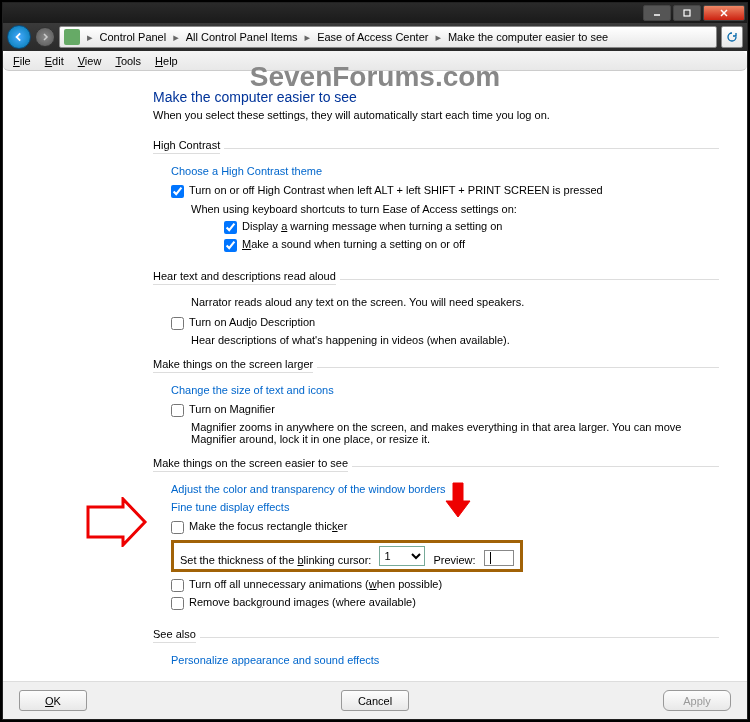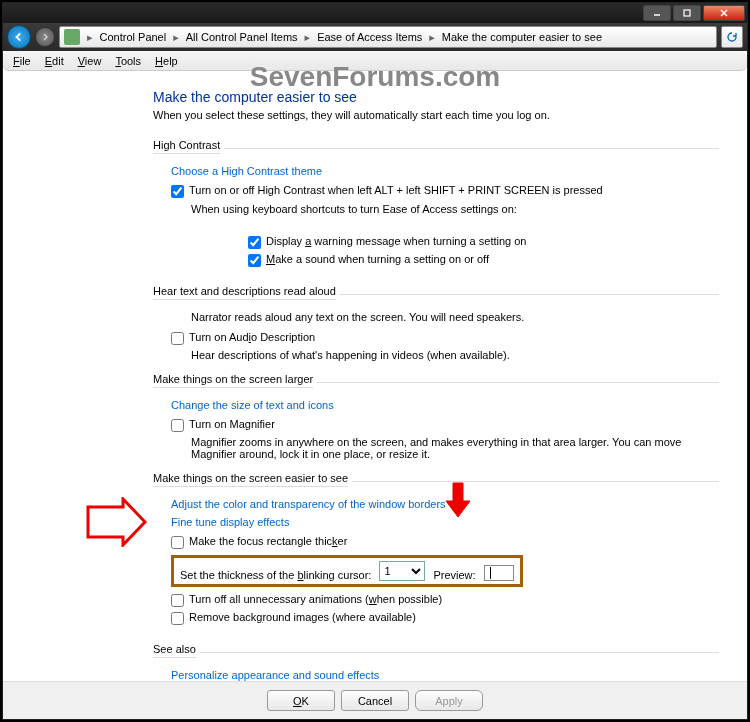--- a/index.html
+++ b/index.html
@@ -23,30 +23,30 @@
   .menu-item u{text-decoration:underline;}
   .content { position:absolute; top:68px; left:0; right:0; bottom:38px; background:#fff; overflow-y:auto; padding: 18px 28px 10px 150px; }
   .watermark { position:absolute; top:58px; left:0; right:0; text-align:center; font-size:28px; font-weight:bold; color:#888; letter-spacing:0; z-index:5; pointer-events:none;}
   h1.title { color:#003399; font-size:14px; font-weight:normal; margin-bottom:4px;}
   .subtitle { font-size:11px; margin-bottom:14px; }
   .section-head { font-size:11px; color:#000; border-bottom:1px solid #ddd; padding-bottom:2px; margin-bottom:8px; margin-top:4px;}
   .link { color:#0066cc; font-size:11px; display:inline-block; margin:3px 0 3px 18px;}
   .check-row { display:flex; align-items:flex-start; margin:4px 0 4px 18px; font-size:11px; gap:5px;}
   .check-row input[type=checkbox]{ margin-top:1px; }
   .desc { font-size:11px; margin:3px 0 8px 38px; color:#000;}
-  .subhead { font-size:11px; margin:5px 0 20px 38px;}
-  .subcheck { margin-left:56px;padding-left:39px; }
+  .subhead { font-size:11px; margin:5px 0 5px 38px;}
+  .subcheck { margin-left:32px;padding-left:39px; }
   .cursor-row { display:flex; align-items:center; margin:6px 0 6px 18px; font-size:11px; gap:8px;}
   select.cursor-sel { width:46px; height:20px; border:1px solid #7a9; background:#fff; font-size:11px;}
   .preview-box { display:inline-block; width:30px; height:16px; border:1px solid #888; background:#fff; position:relative; vertical-align:middle;}
   .preview-box .caret{ position:absolute; left:5px; top:1px; width:1px; height:12px; background:#000;}
   .red-box { border:3px solid #a16207; padding:3px 6px; display:inline-flex; align-items:flex-end; gap:8px;}
   .arrow-right-annot { position:absolute; left:80px; top:494px; z-index:6;}
   .arrow-down-annot { position:absolute; left:440px; top:478px; z-index:6;}
-  .footer { position:absolute; bottom:0; left:0; right:0; height:38px; background:#f0f0f0; border-top:1px solid #ddd; display:flex; align-items:center; justify-content:center; padding:0 16px; gap:6px;}
+  .footer { position:absolute; bottom:0; left:0; right:0; height:38px; background:#f0f0f0; border-top:1px solid #ddd; display:flex; align-items:center; justify-content:space-between; padding:0 16px; gap:6px;}
   .footer button{ width:68px; height:21px; font-size:11px; background:linear-gradient(#fdfdfd,#e8e8e8); border:1px solid #999; border-radius:3px;}
   .footer button:disabled{ color:#999;border-radius:6px; }
   .bc-icon{width:16px;height:16px;background:#6a6;border-radius:2px;margin-right:2px;display:inline-block;}
   .section-line{display:flex;align-items:center;}
   .section-line .hr{flex:1;height:1px;background:#ddd;margin-left:4px;}
 </style>
 </head>
 <body>
 
 <div class="window">
@@ -80,21 +80,21 @@
           <path d="M4 2 L7 5 L4 8" fill="none" stroke="#ccc" stroke-width="1.5"></path>
         </svg>
       </div>
     <div class="breadcrumb">
       <span class="bc-icon"></span>
       <span class="bc-arrow">▸</span>
       <span class="bc-item">Control Panel</span>
       <span class="bc-arrow">▸</span>
       <span class="bc-item">All Control Panel Items</span>
       <span class="bc-arrow">▸</span>
-      <span class="bc-item">Ease of Access Items</span>
+      <span class="bc-item">Ease of Access Center</span>
       <span class="bc-arrow">▸</span>
       <span class="bc-item">Make the computer easier to see</span>
     </div>
     <div class="refresh-btn">
         <svg width="12" height="12" viewBox="0 0 12 12">
           <path d="M6 2a4 4 0 1 0 4 4" fill="none" stroke="#06a" stroke-width="1.3"></path>
           <path d="M10 2v3h-3" fill="none" stroke="#06a" stroke-width="1.3"></path>
         </svg>
       </div>
   </div>

